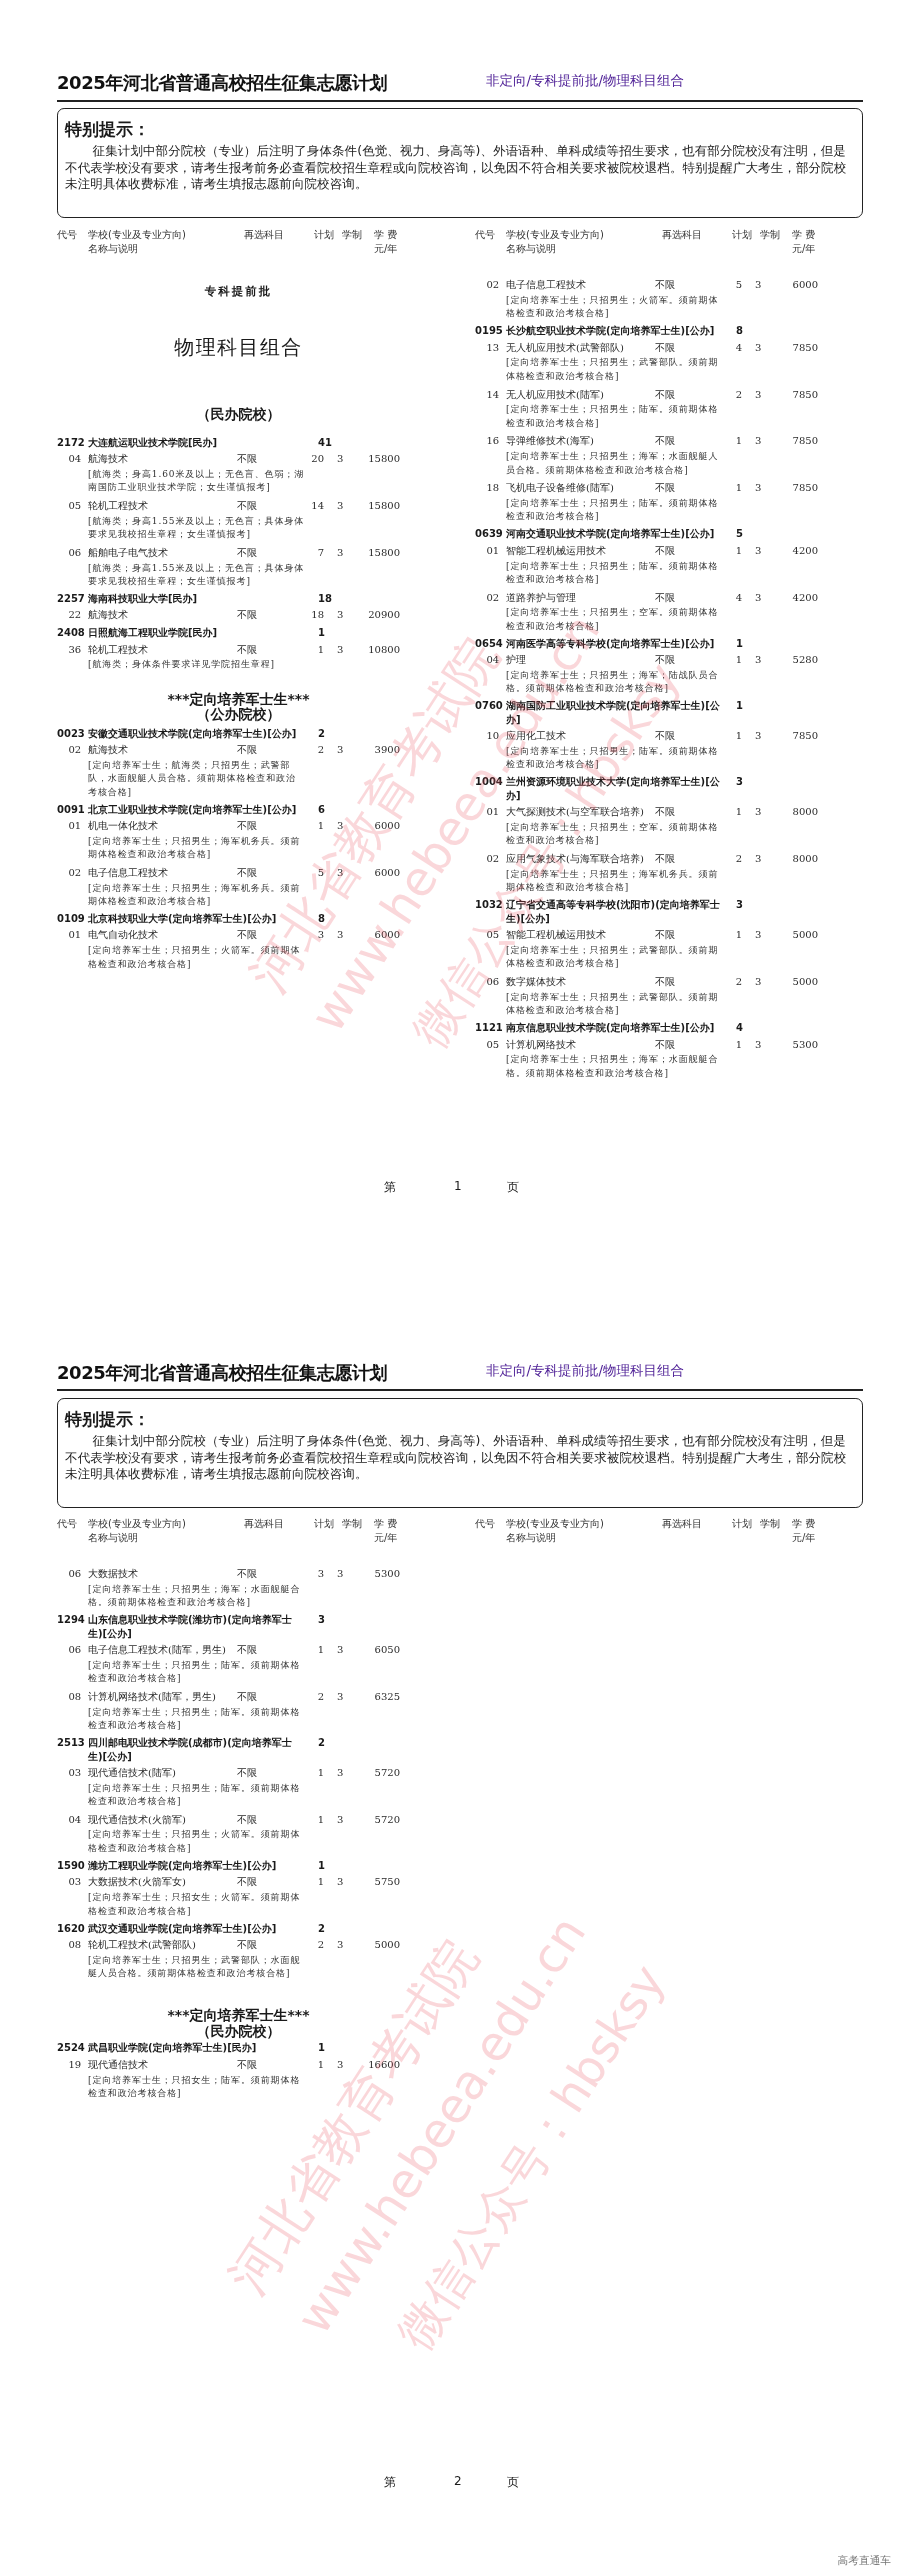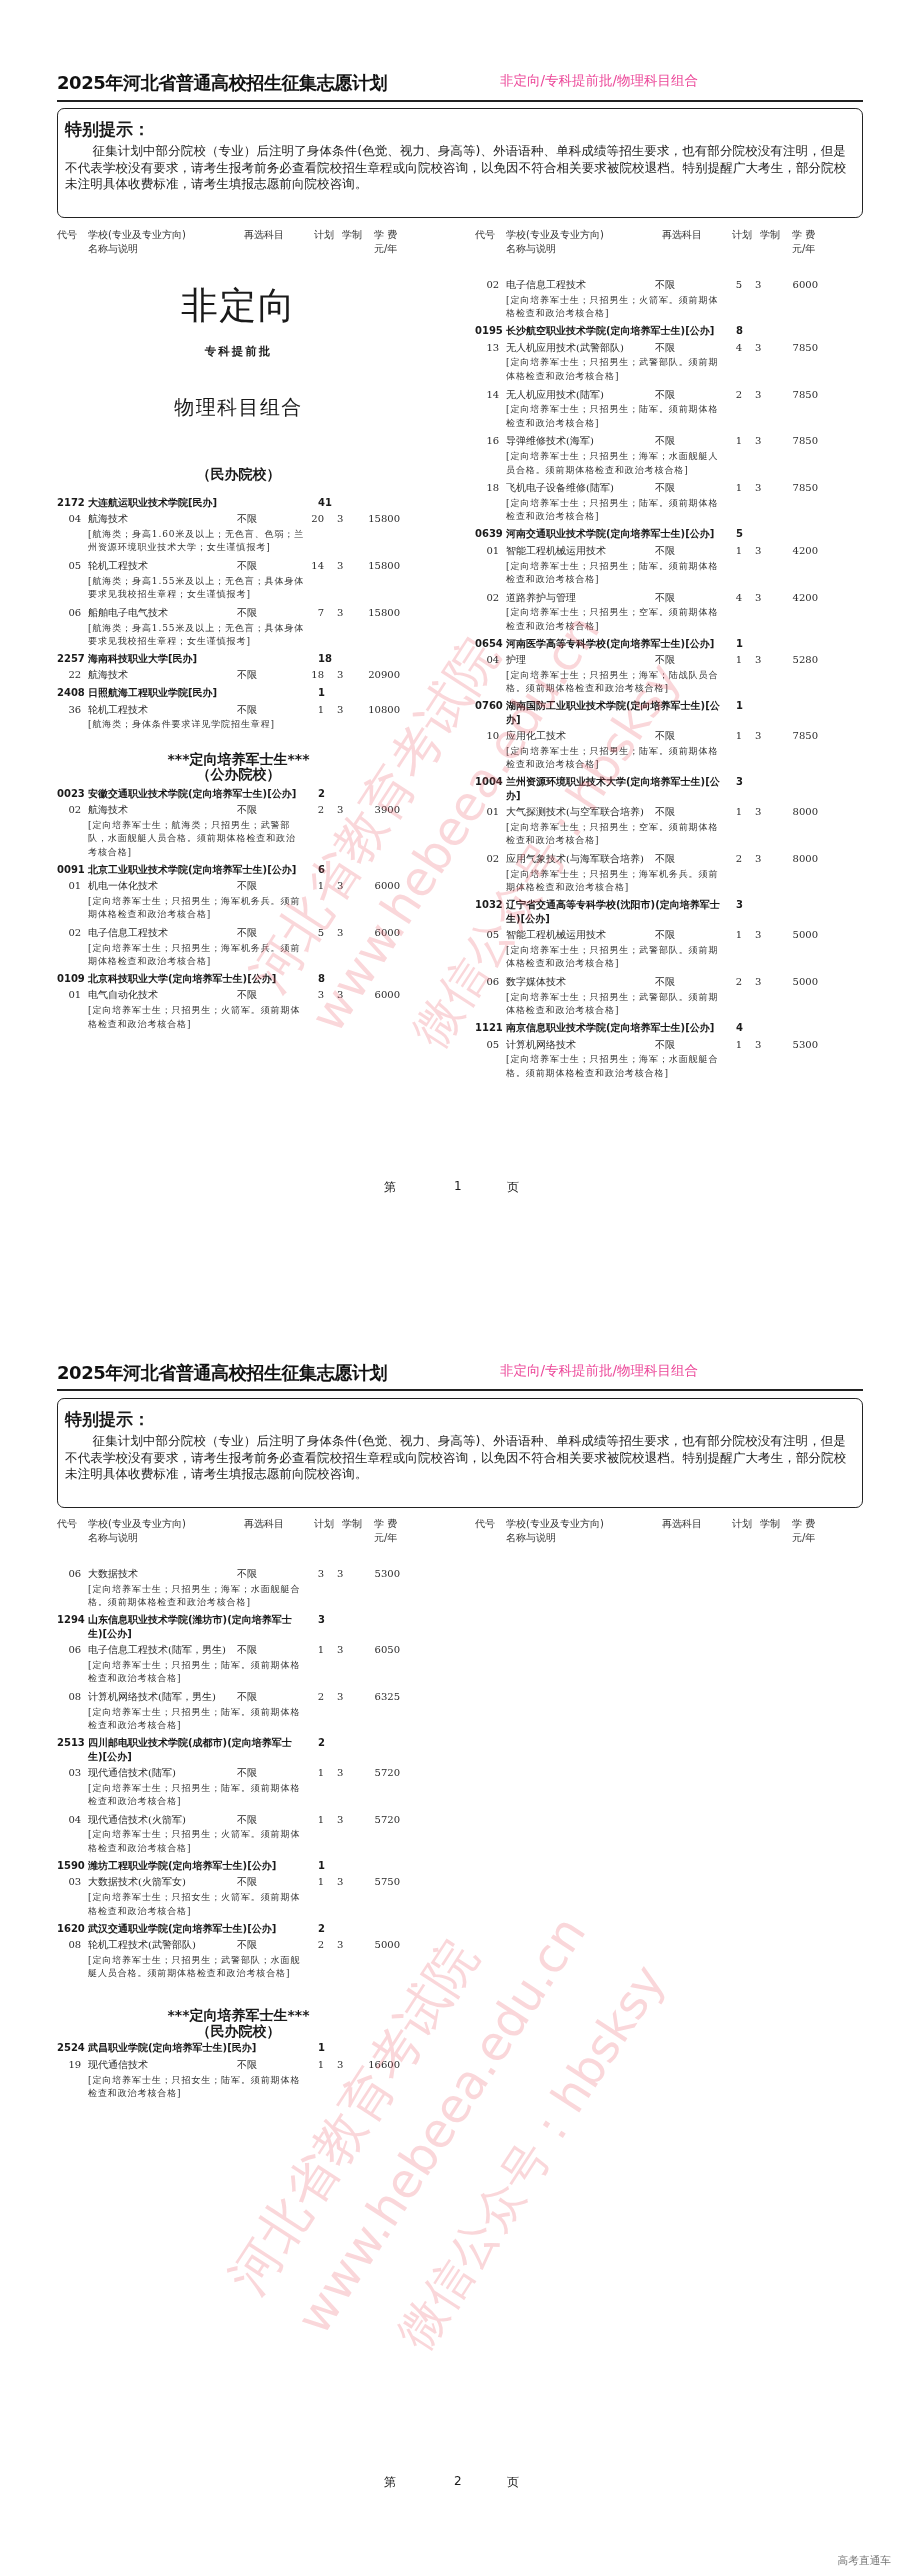--- a/index.html
+++ b/index.html
@@ -4,21 +4,21 @@
 <style>
   * { box-sizing: border-box; margin: 0; padding: 0; }
   html, body { width: 911px; background: #ffffff; }
   body { font-family: "DejaVu Sans", "Liberation Sans", sans-serif; color: #1a1a1a; position: relative; overflow-x: hidden; }
 
   .page { position: relative; width: 911px; height: 1288px; overflow: hidden; }
   .page + .page { height: 1288px; }
 
   .doc-header { position: absolute; left: 57px; top: 71px; width: 804px; height: 28.5px; }
   .doc-title { position: absolute; left: 0; top: 0; font-size: 18px; font-weight: bold; letter-spacing: -0.4px; color: #111; }
-  .doc-subtitle { position: absolute; left: 443px; top: 1.4px; font-size: 13.5px; color: #ec4899; }
+  .doc-subtitle { position: absolute; left: 429px; top: 1.4px; font-size: 13.5px; color: #4c1d95; }
   .header-rule { position: absolute; left: 57px; top: 100px; width: 806px; height: 2.1px; background: #222; }
 
   .notice-box { position: absolute; left: 57px; top: 108px; width: 806px; height: 110px; border: 1.4px solid #222; border-radius: 7.1px; padding: 8.5px 7.1px; }
   .notice-title { font-size: 17px; font-weight: bold; margin-bottom: 2.8px; }
   .notice-text { font-size: 12.5px; line-height: 16.4px; text-indent: 2.2em; letter-spacing: 0.1px; }
 
   .column { position: absolute; top: 228px; width: 399px; }
   .col-left { left: 57px; }
   .col-right { left: 475px; }
 
@@ -81,40 +81,39 @@
 
   <div class="column col-left">
     <div class="col-head">
       <span class="ch-code">代号</span>
       <span class="ch-school"><span style="position:static">学校(专业及专业方向)</span><br><span style="position:static">名称与说明</span></span>
       <span class="ch-subject">再选科目</span>
       <span class="ch-plan">计划</span>
       <span class="ch-years">学制</span>
       <span class="ch-fee"><span style="position:static">学 费</span><br><span style="position:static">元/年</span></span>
     </div>
-    <div class="hero hero-1">非定向</div>
     <div class="hero hero-2">专科提前批</div>
     <div class="hero hero-3">物理科目组合</div>
     <div class="section-head" style="margin-top:44px;margin-bottom:11.4px">（民办院校）</div>
     <div>
         <div class="school-row">
           <span class="school-code">2172</span>
           <span class="school-name">大连航运职业技术学院[民办]</span>
           <span class="school-plan">41</span>
         </div>
         <div class="major-row">
           <div class="major-line">
             <span class="major-code">04</span>
             <span class="major-name">航海技术</span>
             <span class="major-subject">不限</span>
             <span class="major-plan">20</span>
             <span class="major-years">3</span>
             <span class="major-fee">15800</span>
           </div>
-          <div class="major-note">[航海类；身高1.60米及以上；无色盲、色弱；兰州资源环境职业技术大学；女生谨慎报考]</div>
+          <div class="major-note">[航海类；身高1.60米及以上；无色盲、色弱；湖南国防工业职业技术学院；女生谨慎报考]</div>
         </div>
         <div class="major-row">
           <div class="major-line">
             <span class="major-code">05</span>
             <span class="major-name">轮机工程技术</span>
             <span class="major-subject">不限</span>
             <span class="major-plan">14</span>
             <span class="major-years">3</span>
             <span class="major-fee">15800</span>
           </div>

